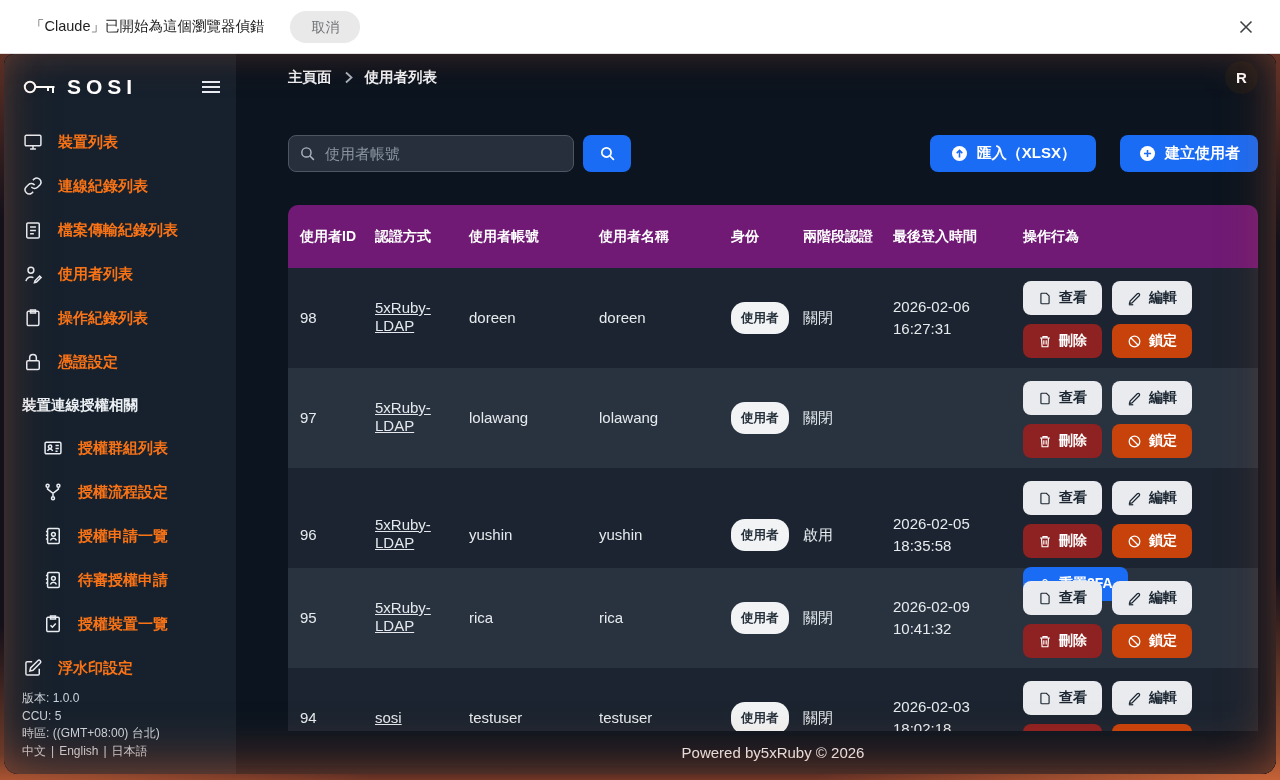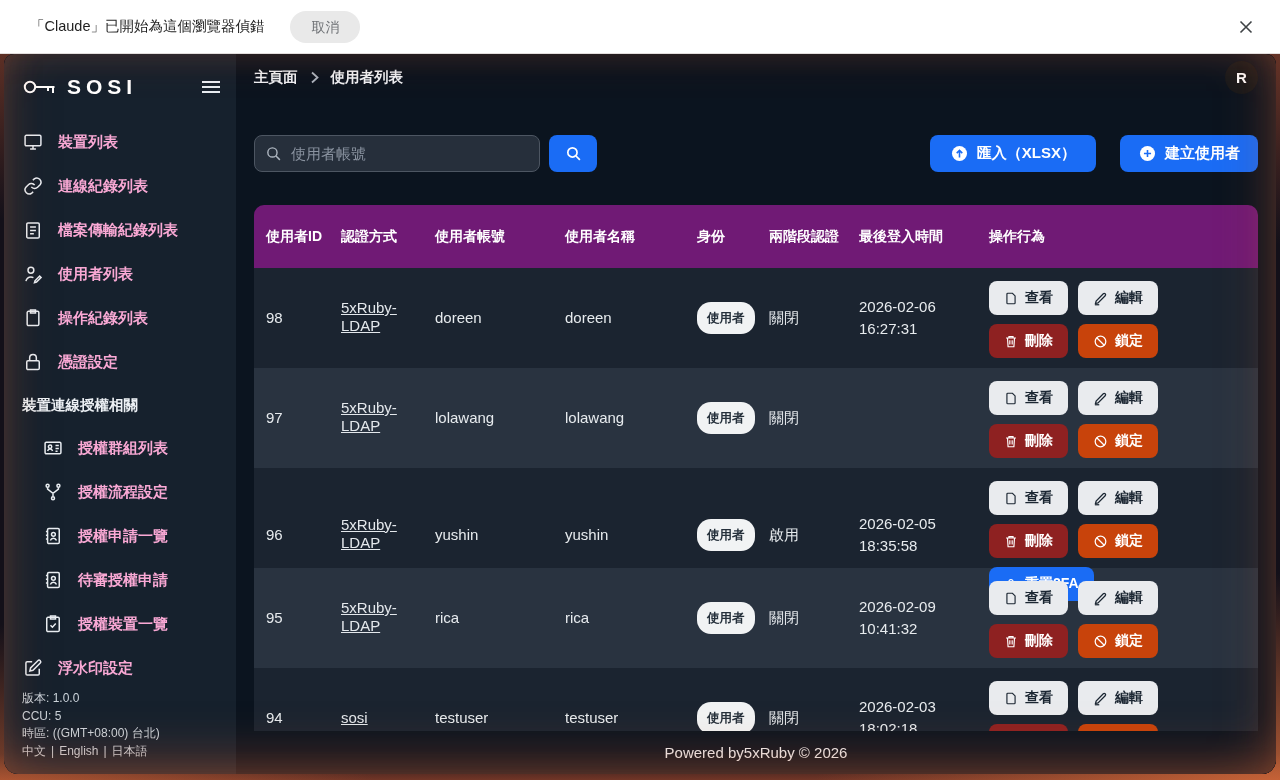--- a/index.html
+++ b/index.html
@@ -36,30 +36,30 @@
 
   
   .sidebar { width:232px; flex:0 0 232px; background:#16212d; color:#f2f5f7;
     display:flex; flex-direction:column; padding:16px 14px 14px 18px; }
   .logo-row { display:flex; align-items:center; height:34px; }
   .logo-key { color:#fff; display:flex; }
   .logo-text { font-size:21px; font-weight:bold; letter-spacing:5px; margin-left:9px; color:#fff; }
   .burger { margin-left:auto; color:#e8edf2; cursor:pointer; display:flex; }
   .nav { margin-top:16px; }
   .nav-item { display:flex; align-items:center; gap:14px; height:44px; cursor:pointer;
-    font-size:15px; font-weight:600; color:#f9a8d4; }
+    font-size:15px; font-weight:600; color:#f97316; }
   .nav-item .nicon { width:22px; display:flex; justify-content:center; color:#e9eef3; }
   .nav-section { height:42px; display:flex; align-items:center; font-size:14.5px; font-weight:600; color:#edf1f5; }
   .nav-sub { padding-left:20px; }
   .side-footer { margin-top:auto; font-size:12px; color:#ccd4db; line-height:17.5px; }
   .lang-row a { color:#ccd4db; text-decoration:none; cursor:pointer; }
   .lang-sep { margin:0 5px; }
 
   
-  .main { flex:1; position:relative; background:#0b141f; overflow:hidden; }
+  .main { flex:1; position:relative; background:#0b141f; overflow:hidden;margin-left:34px; }
   .crumb-bar { height:46px; display:flex; align-items:center; padding:0 18px; gap:11px; }
   .crumb { color:#eef1f4; font-size:14.5px; font-weight:600; cursor:pointer; }
   .crumb-sep { color:#aab3bd; display:flex; }
   .avatar { margin-left:auto; width:33px; height:33px; border-radius:50%; background:#17191b;
     color:#fff; font-size:15px; font-weight:bold; display:flex; align-items:center;
     justify-content:center; cursor:pointer; }
 
   .toolbar { margin:35px 18px 0; display:flex; align-items:center; }
   .search-box { width:286px; height:37px; background:#262f3b; border:1px solid #4d5662;
     border-radius:8px; display:flex; align-items:center; padding:0 10px; }

